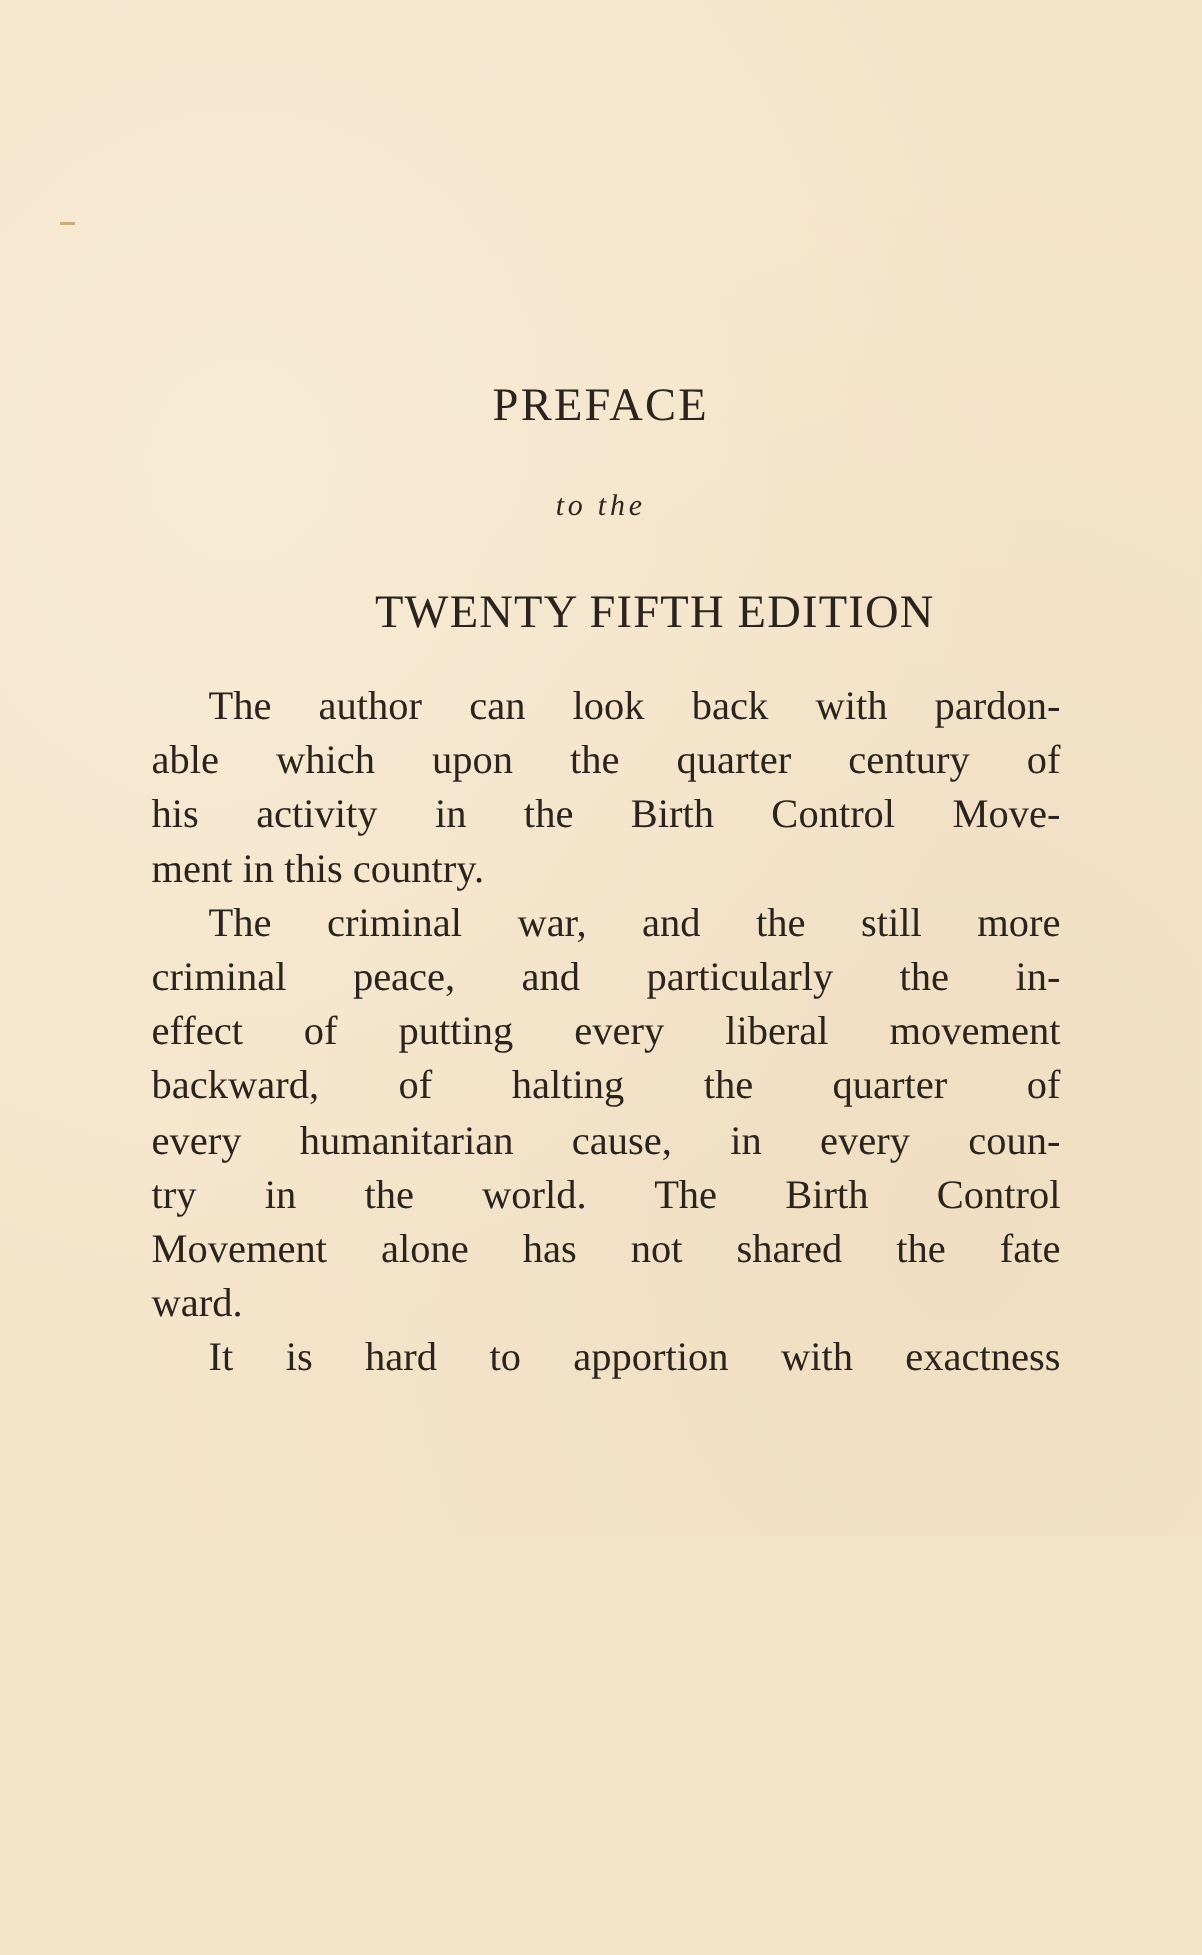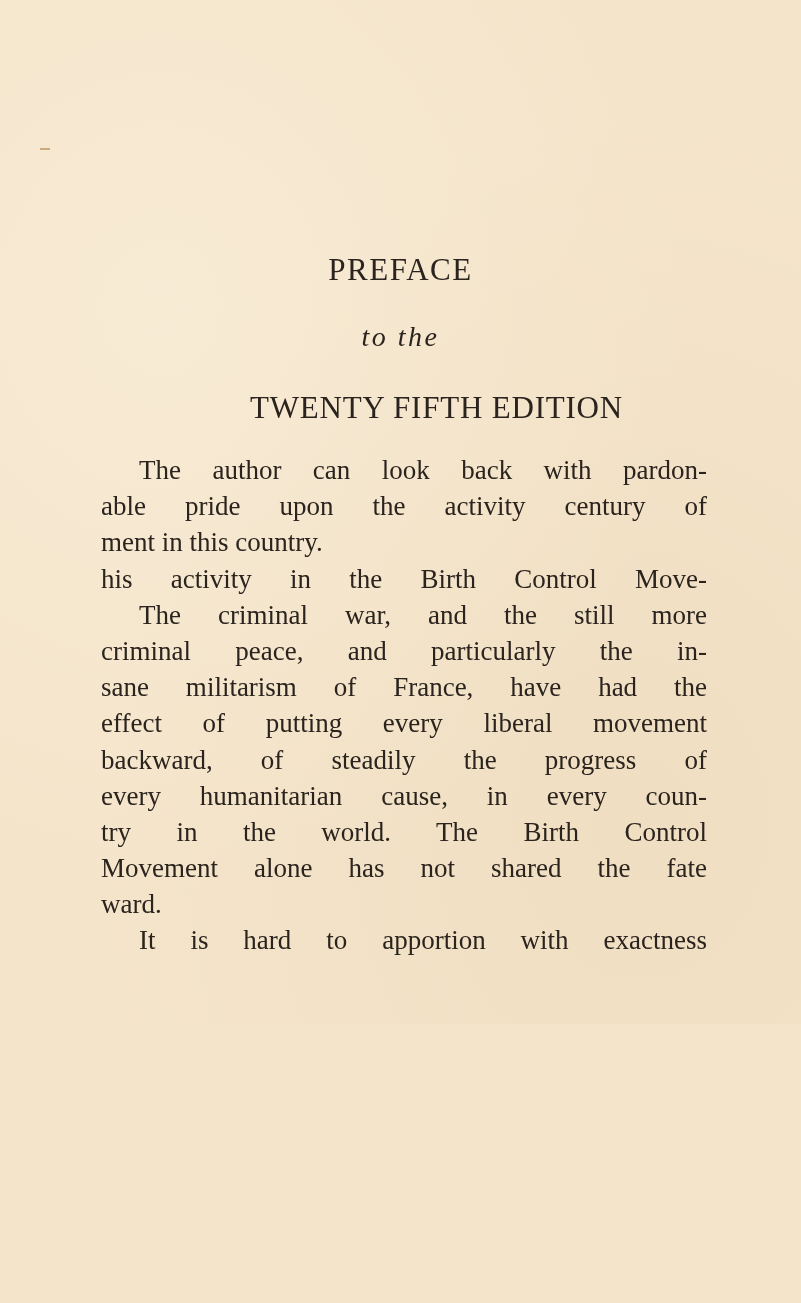--- a/index.html
+++ b/index.html
@@ -31,21 +31,21 @@
       top: 252px;
       font-size: 31px;
       letter-spacing: 1.5px;
       line-height: 36px;
     }
     .subtitle {
       position: absolute;
       left: 0; width: 801px;
       text-align: center;
       top: 320px;
-      font-size: 28px;
+      font-size: 20px;
       font-style: italic;
       letter-spacing: 2.5px;
       line-height: 34px;
     }
     .edition {
       position: absolute;
       left: 0; width: 801px;
       text-align: center;
       top: 390px;
       font-size: 31px;
@@ -89,29 +89,28 @@
 
   <div class="mark" style="left:40px; top:148px;"></div>
 
   <div class="title">PREFACE</div>
   <div class="subtitle">to the</div>
   <div class="edition">TWENTY FIFTH EDITION</div>
 
   <div class="body-text">
 
     <span class="line indent">The author can look back with pardon-</span>
-    <span class="line">able pride upon the activity century of</span>
+    <span class="line">able which upon the quarter century of</span>
+    <span class="line">his activity in the Birth Control Move-</span>
     <span class="line last">ment in this country.</span>
-    <span class="line">his activity in the Birth Control Move-</span>
 
     <span class="line indent">The criminal war, and the still more</span>
     <span class="line">criminal peace, and particularly the in-</span>
-    <span class="line">sane militarism of France, have had the</span>
     <span class="line">effect of putting every liberal movement</span>
-    <span class="line">backward, of steadily the progress of</span>
+    <span class="line">backward, of halting the quarter of</span>
     <span class="line">every humanitarian cause, in every coun-</span>
     <span class="line">try in the world. The Birth Control</span>
     <span class="line">Movement alone has not shared the fate</span>
     <span class="line last">ward.</span>
 
     <span class="line indent">It is hard to apportion with exactness</span>
   </div>
 </div>
 
 </body></html>

